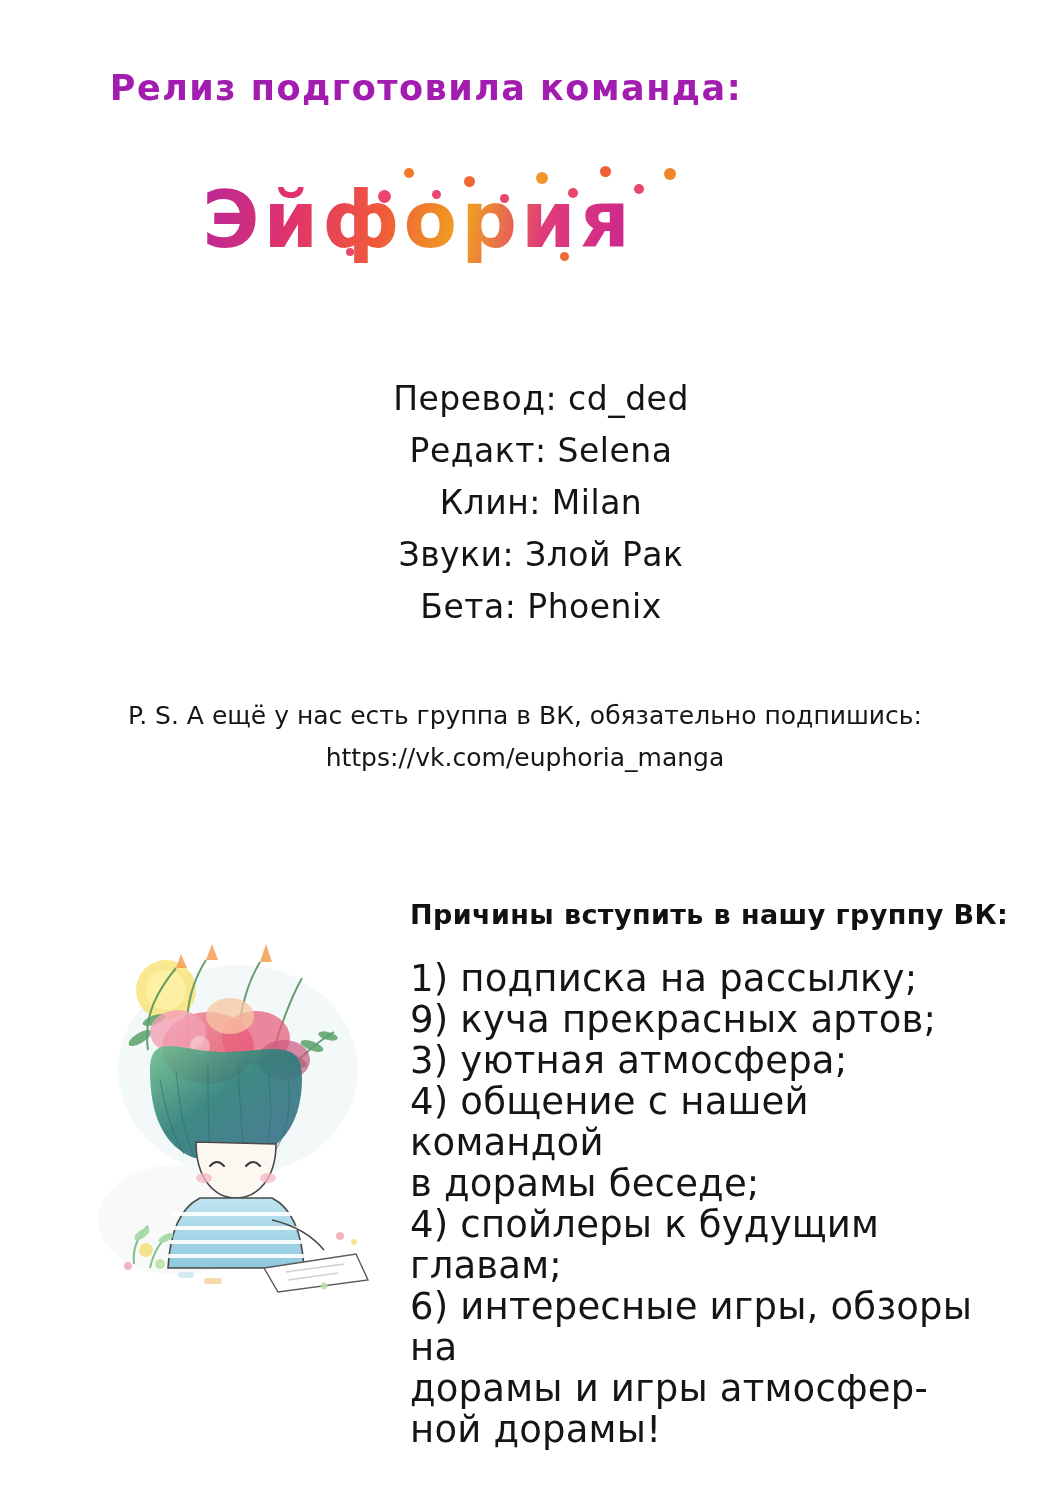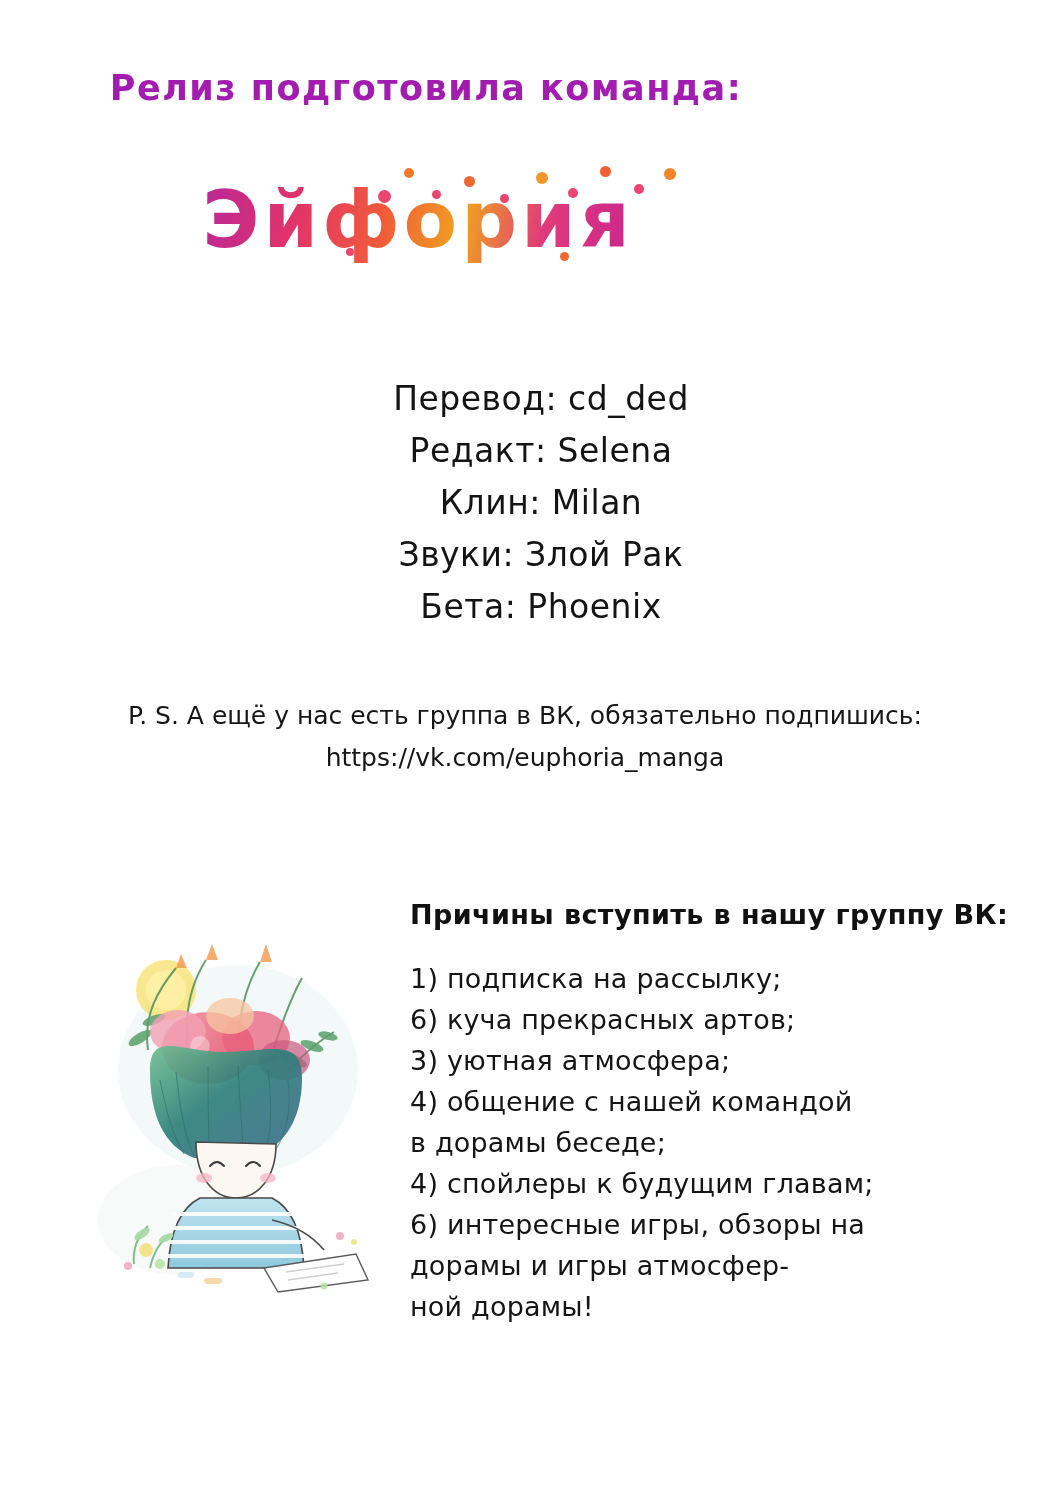--- a/index.html
+++ b/index.html
@@ -111,21 +111,21 @@
     margin-top: 14px;
   }
   .reasons-title {
     font-size: 27px;
     font-weight: 700;
     letter-spacing: 0.4px;
     color: #111;
     margin-bottom: 28px;
   }
   .reason-item {
-    font-size: 27px;
+    font-size: 37px;
     line-height: 41px;
     color: #151515;
     letter-spacing: 0.2px;
   }
 </style>
 </head>
 <body>
 
 <div class="credits-title">Релиз подготовила команда:</div>
 
@@ -260,21 +260,21 @@
     <g fill="#a8d9a8" opacity="0.9">
       <ellipse cx="54" cy="314" rx="9" ry="4" transform="rotate(-35 54 314)"></ellipse>
       <ellipse cx="78" cy="318" rx="8" ry="3.5" transform="rotate(-25 78 318)"></ellipse>
     </g>
   </svg>
 </div>
 
 <div class="reasons">
   <div class="reasons-title">Причины вступить в нашу группу ВК:</div>
   <div class="reason-item">1) подписка на рассылку;</div>
-  <div class="reason-item">6) куча прекрасных артов;</div>
+  <div class="reason-item">9) куча прекрасных артов;</div>
   <div class="reason-item">3) уютная атмосфера;</div>
   <div class="reason-item">4) общение с нашей командой</div>
   <div class="reason-item">в дорамы беседе;</div>
   <div class="reason-item">4)  спойлеры к будущим главам;</div>
   <div class="reason-item">6) интересные игры, обзоры на</div>
   <div class="reason-item">дорамы и игры атмосфер-</div>
   <div class="reason-item">ной дорамы!</div>
 </div>
 
 </body></html>

